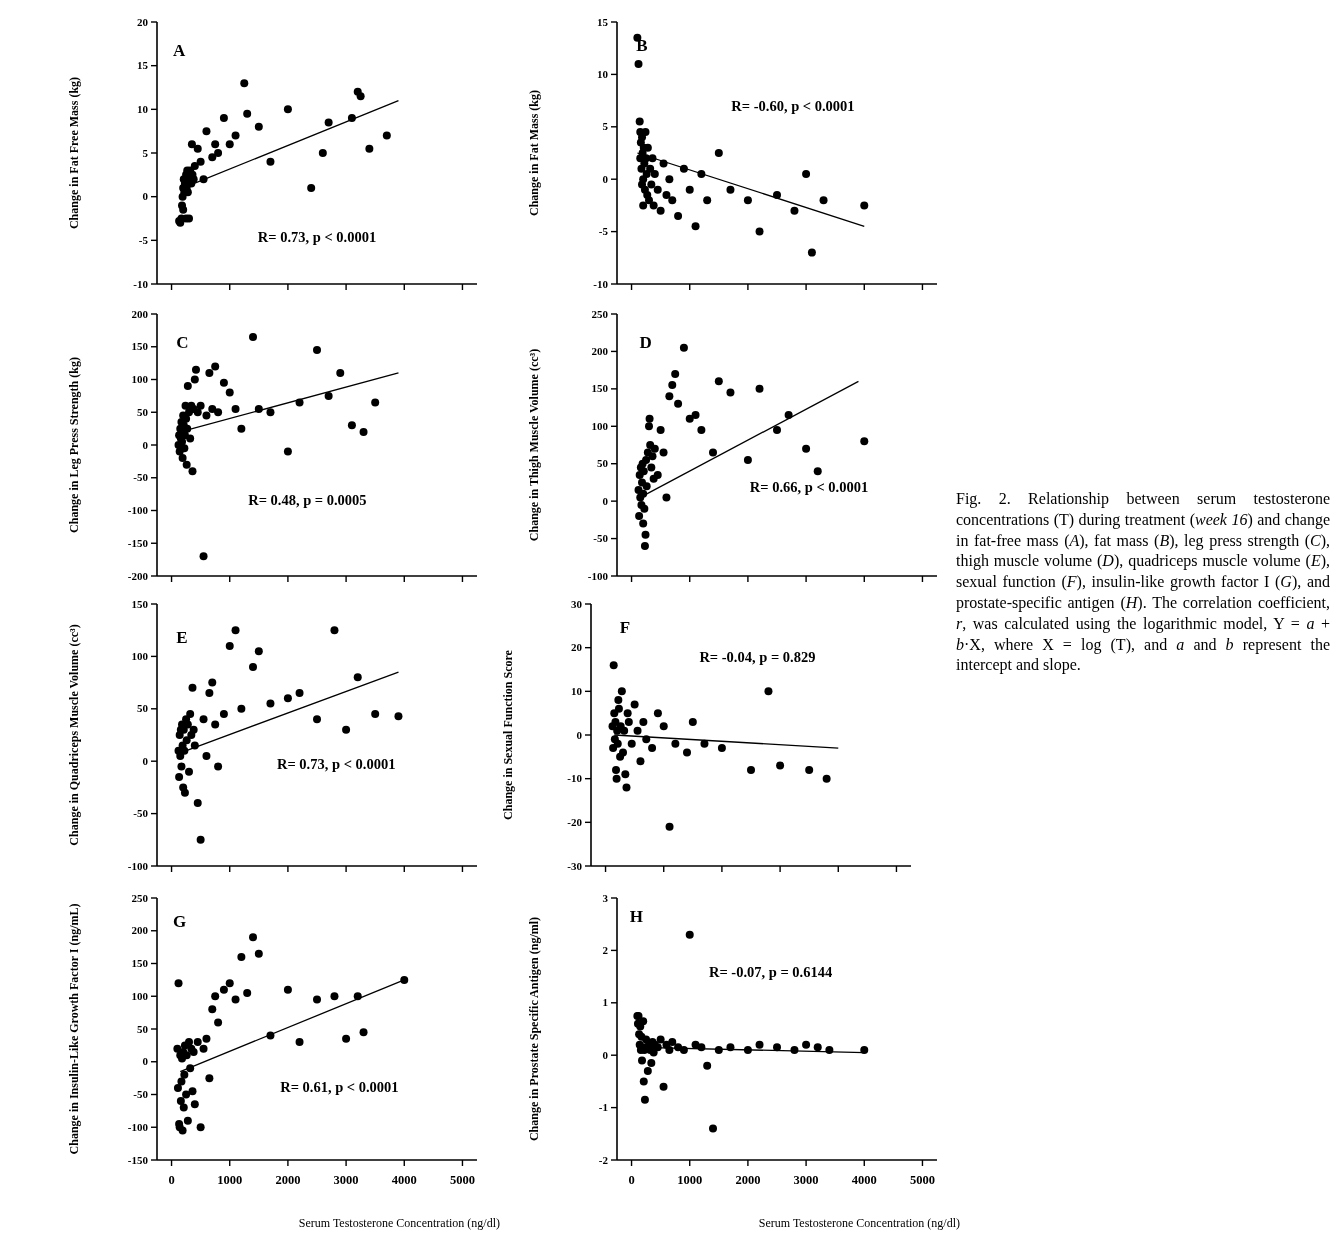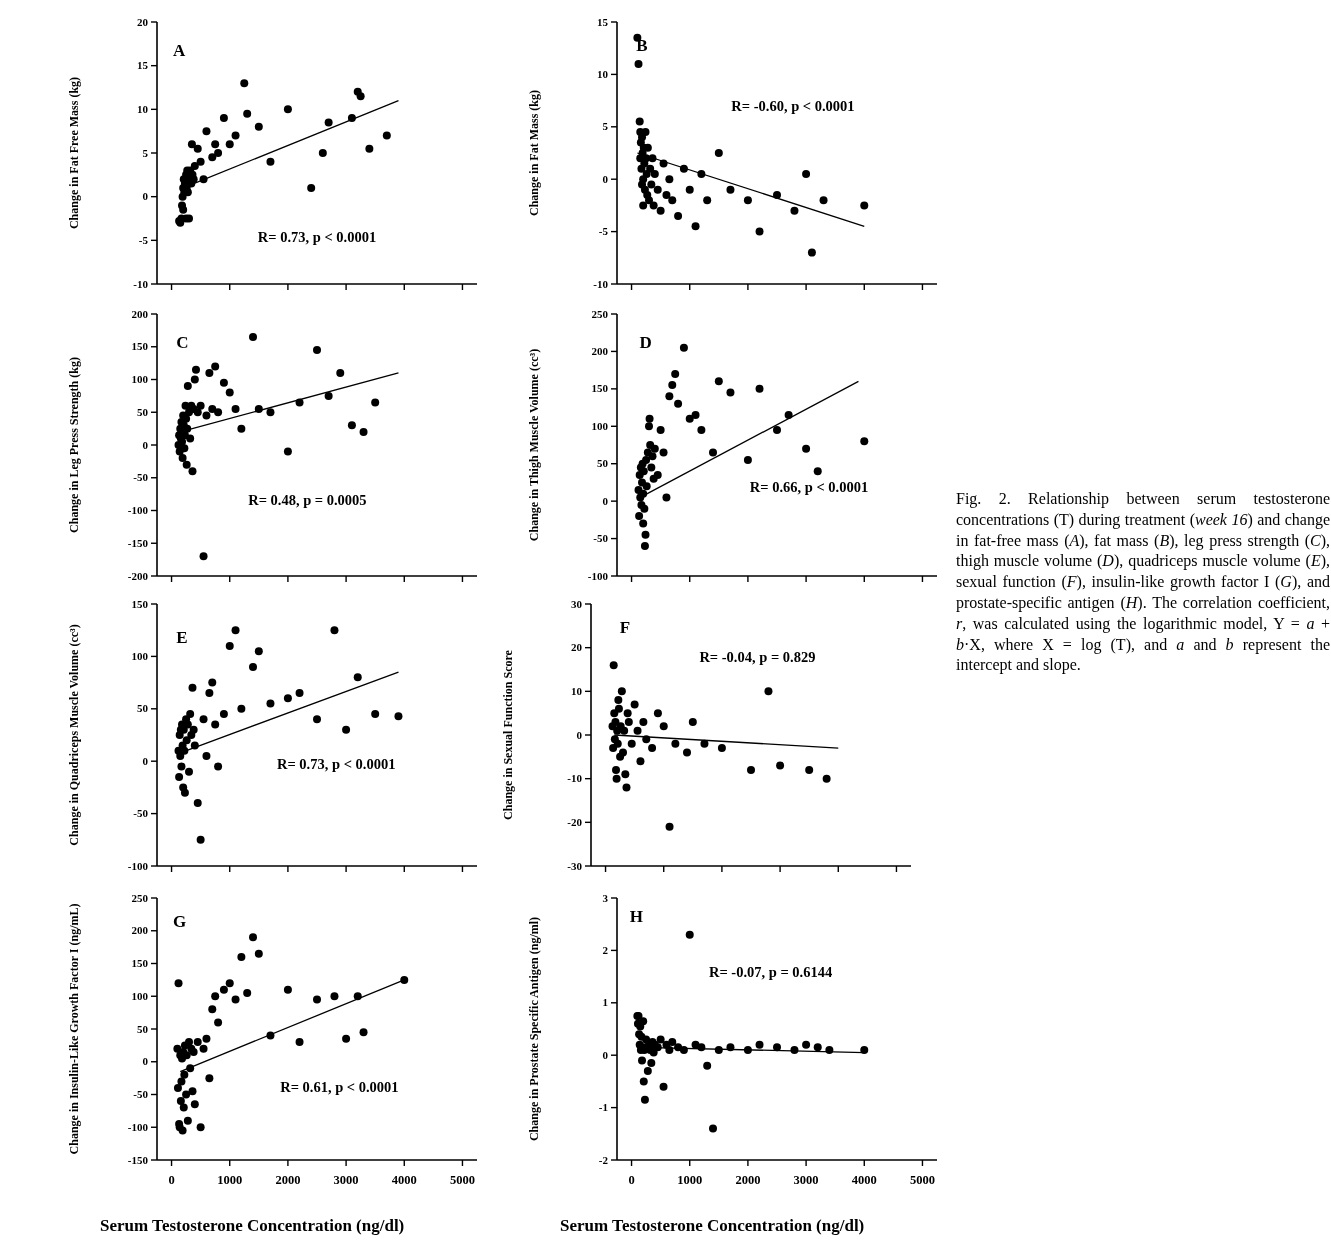--- a/index.html
+++ b/index.html
@@ -13,21 +13,21 @@
   #panel-B { left:522px; top:8px; }
   #panel-C { left:62px;  top:300px; }
   #panel-D { left:522px; top:300px; }
   #panel-E { left:62px;  top:590px; }
   #panel-F { left:496px; top:590px; }
   #panel-G { left:62px;  top:884px; }
   #panel-H { left:522px; top:884px; }
   svg { display:block; }
   svg text { font-family:"Liberation Serif","DejaVu Serif",serif; fill:#000; }
   .x-title {
-    position:absolute; font-weight:bold; font-size:17px; text-align:left;
+    position:absolute; font-weight:normal; font-size:12px; text-align:right;
   }
   #x-title-left  { left:100px; top:1216px; width:400px; }
   #x-title-right { left:560px; top:1216px; width:400px; }
   .caption {
     position:absolute; left:956px; top:489px; width:374px;
     font-size:16px; line-height:1.30; text-align:justify;
   }
 </style>
 </head>
 <body>

